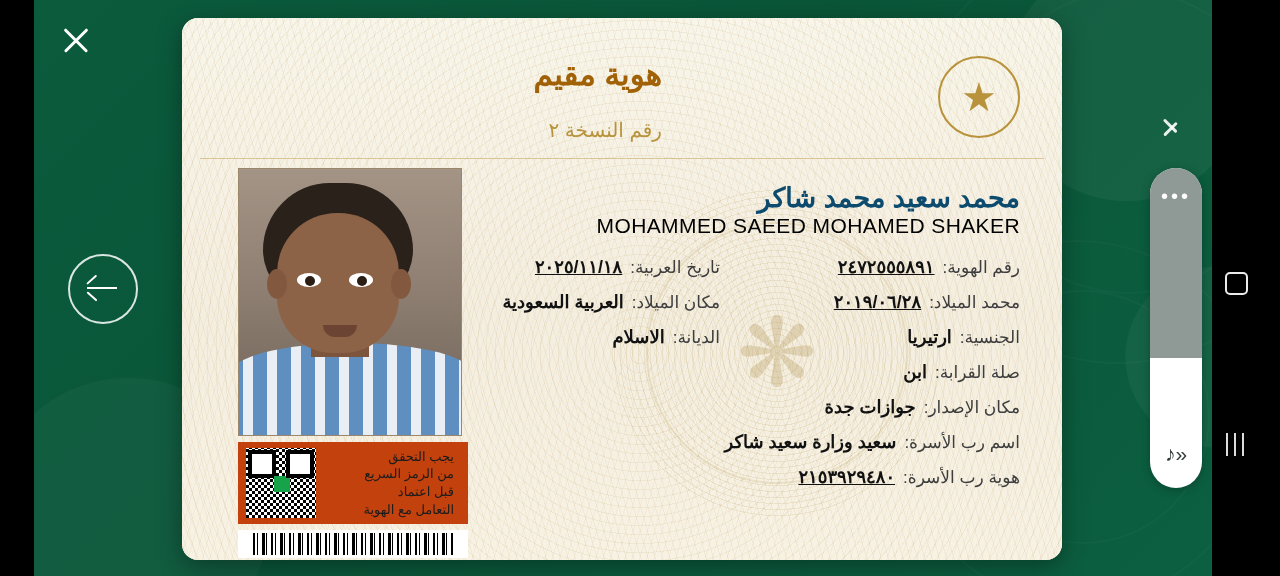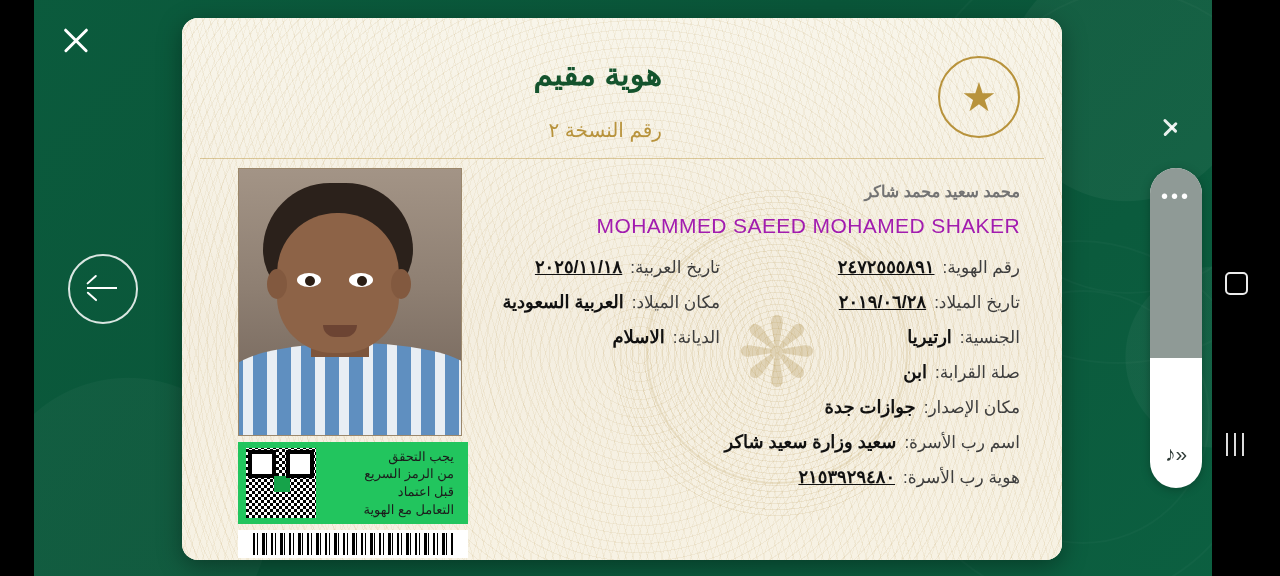--- a/index.html
+++ b/index.html
@@ -254,21 +254,21 @@
   
   .card-header {
     position: absolute;
     left: 0; right: 0; top: 0;
     height: 140px;
   }
   .card-title {
     position: absolute;
     right: 400px;
     top: 38px;
-    color: #14532d;
+    color: #a16207;
     font-size: 31px;
     font-weight: bold;
     direction: rtl;
     white-space: nowrap;
   }
   .card-subtitle {
     position: absolute;
     right: 400px;
     top: 100px;
     color: #b8933c;
@@ -394,31 +394,31 @@
     left: 72px; bottom: 78px;
     width: 58px; height: 34px;
     background: #7d553c;
   }
 
   
   .name-ar {
     position: absolute;
     right: 42px;
     top: 164px;
-    color: #737373;
-    font-size: 16px;
+    color: #0c4a6e;
+    font-size: 27px;
     font-weight: bold;
     direction: rtl;
     white-space: nowrap;
   }
   .name-en {
     position: absolute;
     right: 42px;
     top: 196px;
-    color: #a21caf;
+    color: #000000;
     font-size: 21px;
     letter-spacing: 0.4px;
     white-space: nowrap;
   }
 
   
   .fields {
     position: absolute;
     right: 42px;
     top: 238px;
@@ -451,21 +451,21 @@
   }
   .fvalue.num { letter-spacing: 0.5px; text-decoration: underline; }
 
   
   .qr-note {
     position: absolute;
     left: 56px;
     top: 424px;
     width: 230px;
     height: 82px;
-    background: #22c55e;
+    background: #c2410c;
     display: flex;
     flex-direction: row-reverse;
     align-items: center;
     padding: 6px 8px;
     box-sizing: border-box;
   }
   .note-text {
     direction: rtl;
     text-align: right;
     color: #1c1c1c;
@@ -592,21 +592,21 @@
           <span class="fvalue num">٢٤٧٢٥٥٥٨٩١</span>
         </div>
         <div class="fcell left">
           <span class="flabel">تاريخ العربية:</span>
           <span class="fvalue num">٢٠٢٥/١١/١٨</span>
         </div>
       </div>
 
       <div class="frow">
         <div class="fcell right">
-          <span class="flabel">تاريخ الميلاد:</span>
+          <span class="flabel">محمد الميلاد:</span>
           <span class="fvalue num">٢٠١٩/٠٦/٢٨</span>
         </div>
         <div class="fcell left">
           <span class="flabel">مكان الميلاد:</span>
           <span class="fvalue">العربية السعودية</span>
         </div>
       </div>
 
       <div class="frow">
         <div class="fcell right">

